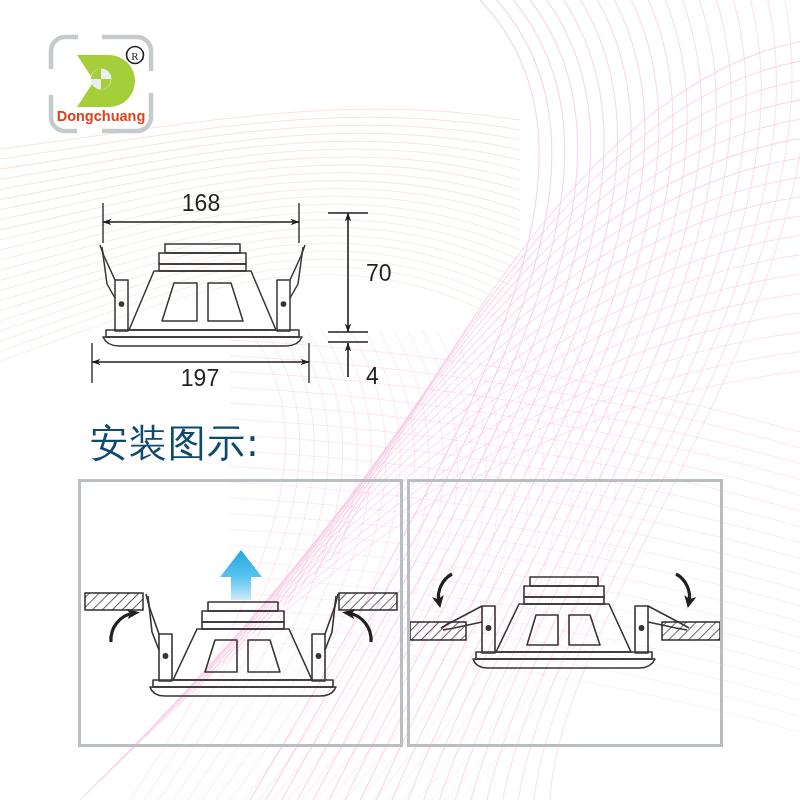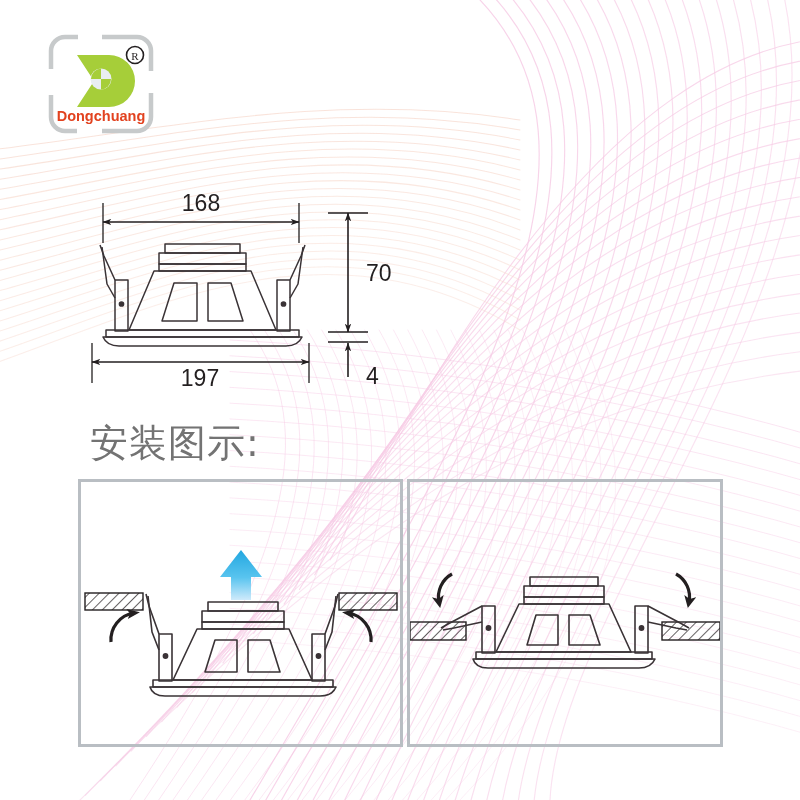--- a/index.html
+++ b/index.html
@@ -19,21 +19,21 @@
     z-index:3;
   }
 
   
   #dim-drawing{position:absolute;left:70px;top:185px;width:350px;height:220px;}
 
   
   #section-heading{
     position:absolute;left:90px;top:424px;
     font-size:38px;line-height:1;
-    color:#737373;letter-spacing:1px;
+    color:#0c4a6e;letter-spacing:1px;
     font-family:"DejaVu Sans","Liberation Sans",sans-serif;
     white-space:nowrap;
   }
 
   
   #panels{position:absolute;left:78px;top:479px;width:645px;height:268px;}
   .panel{
     position:absolute;top:0;height:268px;
     border:3px solid #b9bec3;
     box-sizing:border-box;

